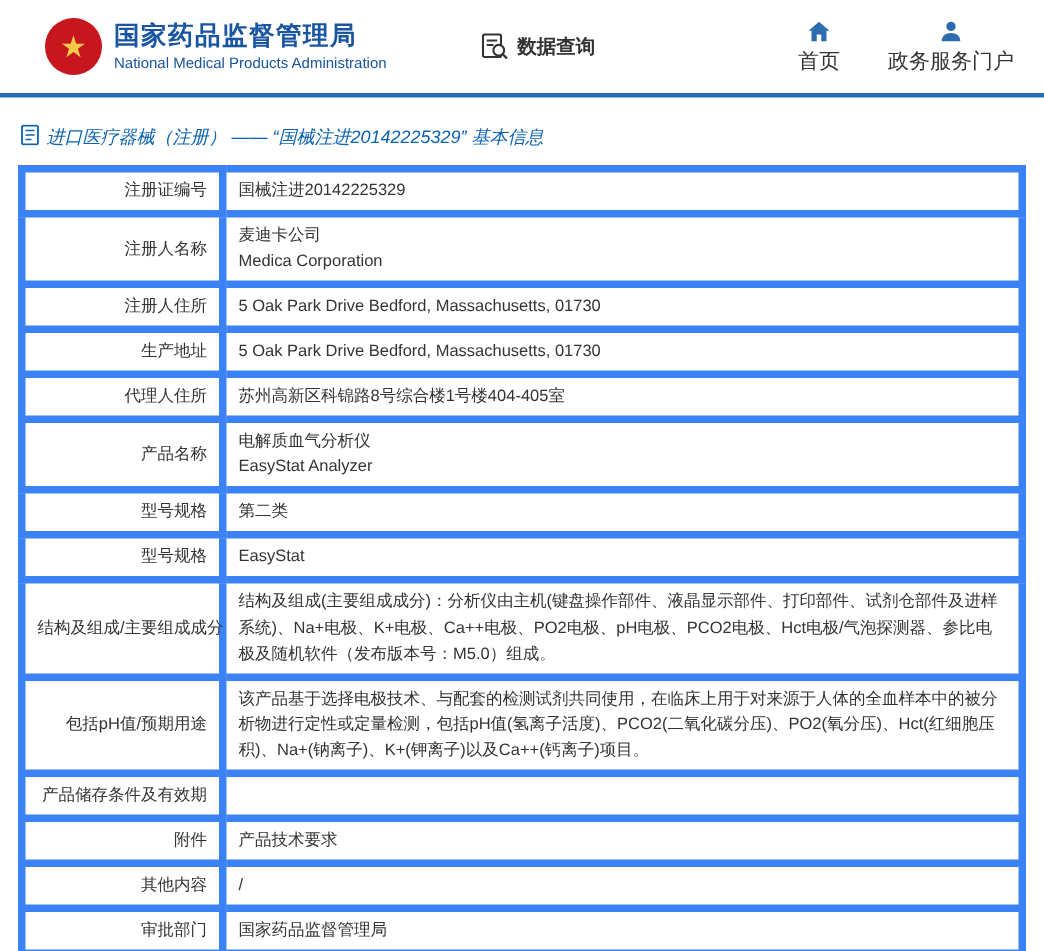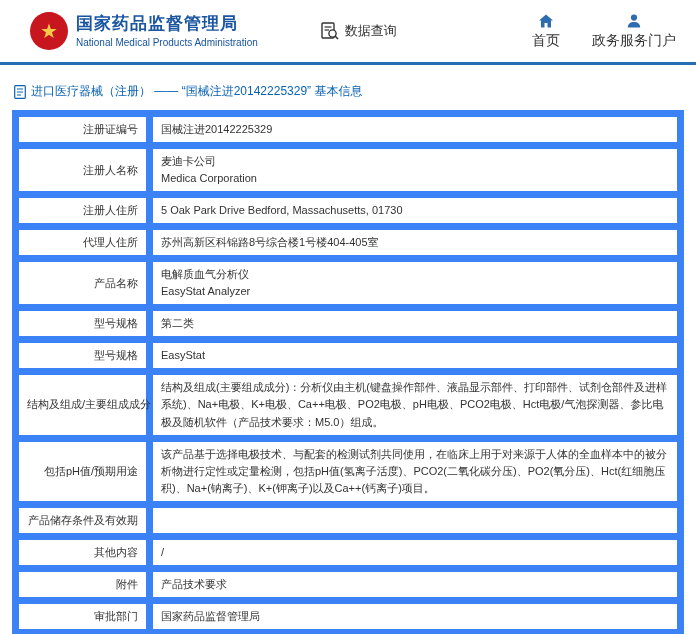--- a/index.html
+++ b/index.html
@@ -41,49 +41,50 @@
     font-size: 10px;
     color: #1a55a0;
     margin-top: 2px;
   }
   .query-nav {
     display: flex; align-items: center;
     margin-left: 62px;
     cursor: pointer;
   }
   .query-icon { width: 20px; height: 20px; margin-right: 5px; }
-  .query-label { font-size: 13px; font-weight: normal; color: #333; }
+  .query-label { font-size: 13px; font-weight: bold; color: #333; }
 
   .right-nav { margin-left: auto; display: flex; gap: 28px; }
   .right-nav .nav-item {
     display: flex; flex-direction: column; align-items: center;
     cursor: pointer; min-width: 36px;
   }
   .right-nav .nav-icon { width: 16px; height: 16px; color: #2e6cb0; }
   .right-nav .nav-label { font-size: 14px; color: #333; margin-top: 3px; white-space: nowrap; }
 
   .blue-line { height: 3px; background: #2570b5; width: 100%; }
 
   
   .main { padding: 16px 12px 10px 12px; }
   .breadcrumb {
-    display: flex; align-items: center;
+    display: flex; align-items: flex-start;
     color: #0b62b1;
     font-size: 12px;
     margin: 2px 0 10px 2px;
+    font-style: italic;
   }
   .doc-icon { width: 12px; height: 14px; margin-right: 5px; flex: 0 0 auto; }
 
   table.info-table {
     border-collapse: collapse;
     width: 672px;
     table-layout: fixed;
   }
   table.info-table td {
-    border: 7px solid #3b82f6;
+    border: 5px solid #3b82f6;
     font-size: 11px;
     padding: 4px 8px;
     vertical-align: middle;
     line-height: 1.55;
   }
   td.label {
     width: 134px;
     text-align: right;
     color: #333;
     background: #fff;
@@ -160,55 +161,59 @@
           <tr>
             <td class="label">注册人名称</td>
             <td class="value">麦迪卡公司
 Medica Corporation</td>
           </tr>
           <tr>
             <td class="label">注册人住所</td>
             <td class="value">5 Oak Park Drive Bedford, Massachusetts, 01730</td>
           </tr>
           <tr>
+            <td class="label">生产地址</td>
+            <td class="value">5 Oak Park Drive Bedford, Massachusetts, 01730</td>
+          </tr>
+          <tr>
             <td class="label">代理人住所</td>
             <td class="value">苏州高新区科锦路8号综合楼1号楼404-405室</td>
           </tr>
           <tr>
             <td class="label">产品名称</td>
             <td class="value">电解质血气分析仪
 EasyStat Analyzer</td>
           </tr>
           <tr>
             <td class="label">型号规格</td>
             <td class="value">第二类</td>
           </tr>
           <tr>
             <td class="label">型号规格</td>
             <td class="value">EasyStat</td>
           </tr>
           <tr>
             <td class="label">结构及组成/主要组成成分</td>
-            <td class="value">结构及组成(主要组成成分)：分析仪由主机(键盘操作部件、液晶显示部件、打印部件、试剂仓部件及进样系统)、Na+电极、K+电极、Ca++电极、PO2电极、pH电极、PCO2电极、Hct电极/气泡探测器、参比电极及随机软件（产品技术要求：M5.0）组成。</td>
+            <td class="value">结构及组成(主要组成成分)：分析仪由主机(键盘操作部件、液晶显示部件、打印部件、试剂仓部件及进样系统)、Na+电极、K+电极、Ca++电极、PO2电极、pH电极、PCO2电极、Hct电极/气泡探测器、参比电极及随机软件（发布版本号：M5.0）组成。</td>
           </tr>
           <tr>
             <td class="label">包括pH值/预期用途</td>
             <td class="value">该产品基于选择电极技术、与配套的检测试剂共同使用，在临床上用于对来源于人体的全血样本中的被分析物进行定性或定量检测，包括pH值(氢离子活度)、PCO2(二氧化碳分压)、PO2(氧分压)、Hct(红细胞压积)、Na+(钠离子)、K+(钾离子)以及Ca++(钙离子)项目。</td>
           </tr>
           <tr>
             <td class="label">产品储存条件及有效期</td>
             <td class="value"></td>
           </tr>
           <tr>
+            <td class="label">附件</td>
+            <td class="value">产品技术要求</td>
+          </tr>
+          <tr>
             <td class="label">其他内容</td>
             <td class="value">/</td>
-          </tr>
-          <tr>
-            <td class="label">附件</td>
-            <td class="value">产品技术要求</td>
           </tr>
           <tr>
             <td class="label">审批部门</td>
             <td class="value">国家药品监督管理局</td>
           </tr>
           <tr>
             <td class="label">批准日期</td>
             <td class="value">2019-09-18</td>
           </tr>
         </tbody>

